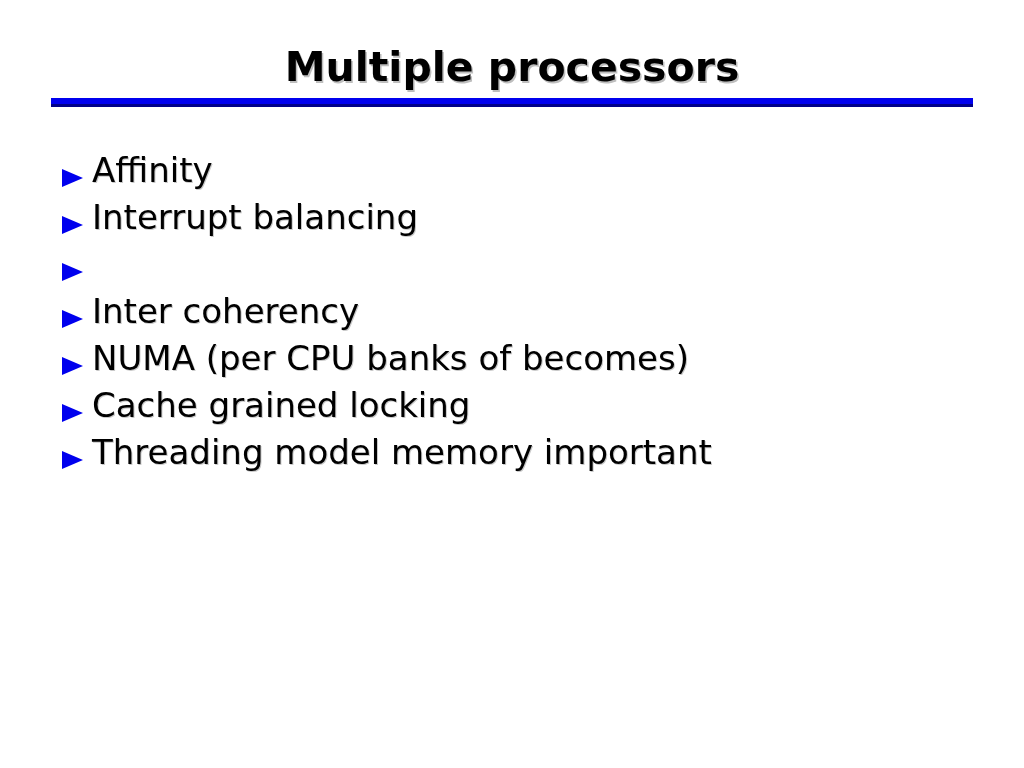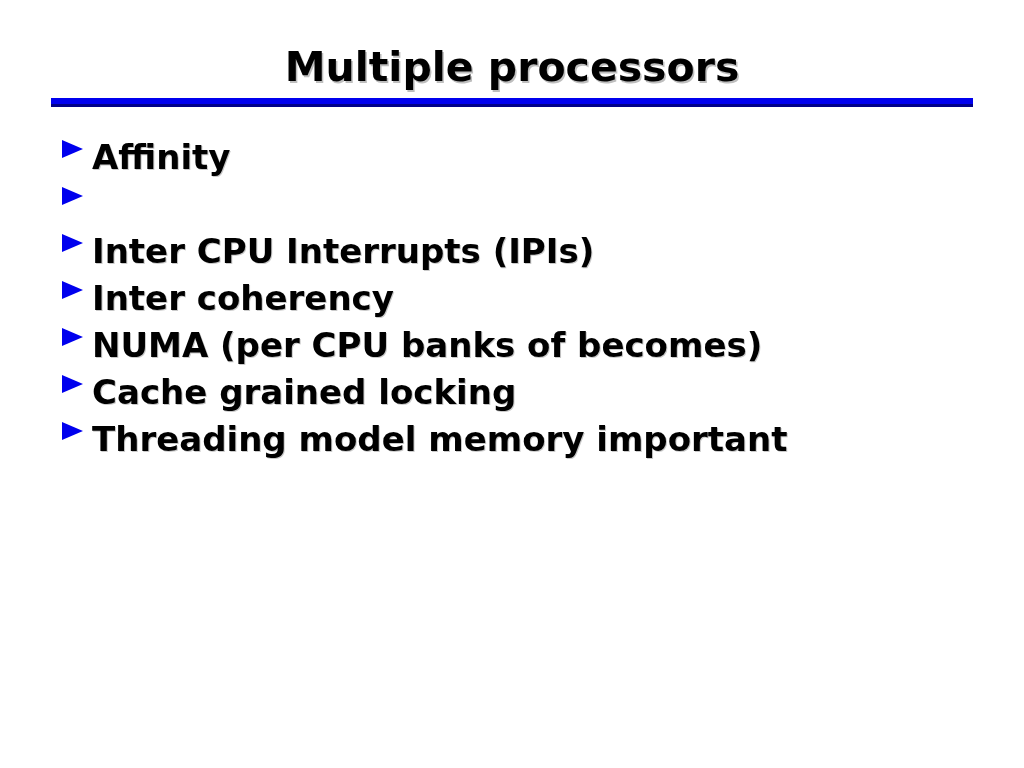--- a/index.html
+++ b/index.html
@@ -45,24 +45,23 @@
   .bullet-list {
     position: absolute;
     top: 140px;
     left: 62px;
     margin: 0;
     padding: 0;
     list-style: none;
   }
   .bullet-list li {
     display: flex;
-    align-items: flex-start;
+    align-items: flex-end;
     height: 47px;
     white-space: nowrap;
-    font-weight: bold;
   }
   .tri {
     width: 0;
     height: 0;
     border-top: 9px solid transparent;
     border-bottom: 9px solid transparent;
     border-left: 21px solid var(--bullet, #0000ee);
     margin-right: 9px;
     flex: 0 0 auto;
   }
@@ -84,25 +83,25 @@
 
   <ul class="bullet-list">
 
       <li>
         <span class="tri"></span>
         <span class="txt">Affinity</span>
       </li>
 
       <li>
         <span class="tri"></span>
+        <span class="txt">Interrupt balancing</span>
       </li>
 
       <li>
         <span class="tri"></span>
-        <span class="txt">Inter CPU Interrupts (IPIs)</span>
       </li>
 
       <li>
         <span class="tri"></span>
         <span class="txt">Inter coherency</span>
       </li>
 
       <li>
         <span class="tri"></span>
         <span class="txt">NUMA (per CPU banks of becomes)</span>

